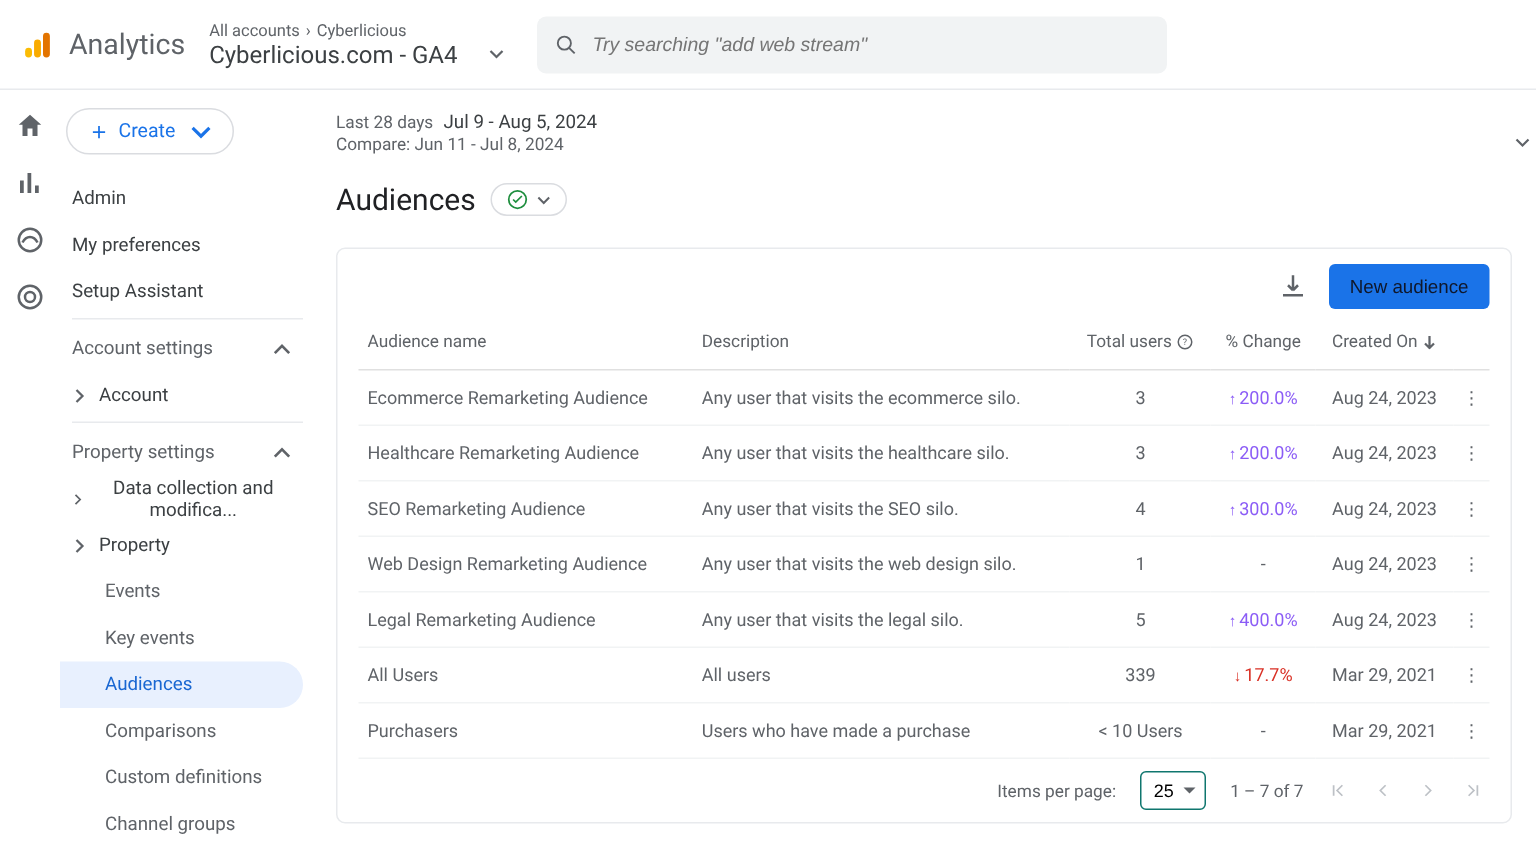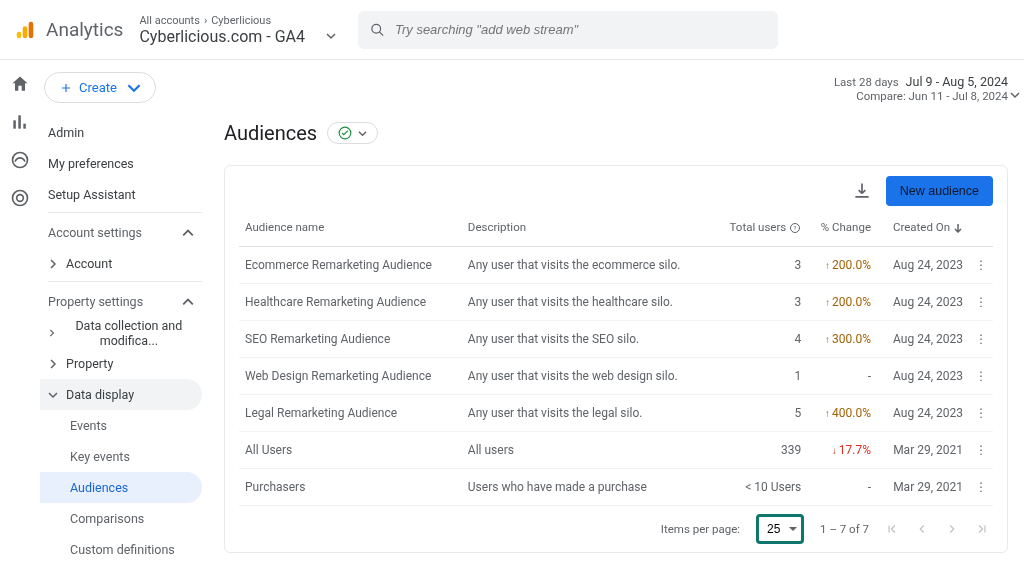--- a/index.html
+++ b/index.html
@@ -26,49 +26,49 @@
 .nav-item { display: flex; align-items: center; height: 31px; padding: 0 8px 0 8px; font-size: 12.5px; color: #3c4043; cursor: pointer; border-radius: 0 16px 16px 0; position: relative; text-align: center; }
 .nav-item.subsub { padding-left: 30px; color: #5f6368; font-size: 12.5px; }
 .nav-item.selected { background: #e8f0fe; color: #1967d2; }
 .nav-item.active-sec { background: #f1f3f4; }
 .nav-item .caret { margin-left: auto; width: 12px; height: 12px; }
 .nav-item .caret-left { margin-right: 8px; width: 10px; height: 10px; }
 .section-head { color: #5f6368; font-size: 12.5px; }
 .divider-under { border-bottom: 1px solid #e8eaed; margin: 2px 0 4px 8px; }
 
 .content { flex: 1; padding: 14px 16px 10px 16px; background: #fff; overflow-y: auto; position: relative; }
-.date-range { text-align: right; font-size: 11.5px; color: #5f6368; margin-bottom: 18px; }
+.date-range { text-align: left; font-size: 11.5px; color: #5f6368; margin-bottom: 18px; }
 .date-range .label { color: #5f6368; margin-right: 4px;}
 .date-range .main { color: #3c4043; font-size: 12.5px; }
 .date-caret { position:absolute; right: 4px; top: 30px; color:#5f6368;}
 .page-title { display: flex; align-items: center; gap: 10px; margin-bottom: 20px; }
 .page-title h1 { font-size: 20px; font-weight: 400; color: #202124; }
 .chip { display: inline-flex; align-items: center; gap: 6px; border: 1px solid #dadce0; border-radius: 16px; padding: 3px 10px; cursor: pointer; }
 .chip svg.check { width: 14px; height: 14px; color: #1e8e3e; }
 .chip svg.dd { width: 9px; height: 9px; color: #5f6368; }
 
 .panel { border: 1px solid #e8eaed; border-radius: 6px; padding: 10px 14px 6px; }
 .panel-top { display: flex; justify-content: flex-end; align-items: center; gap: 14px; margin-bottom: 6px; }
 .dl-ic { width: 20px; height: 20px; color: #5f6368; cursor: pointer; }
 .new-btn { background: #1a73e8; color: #0f172a; border: none; border-radius: 4px; padding: 8px 14px; font-size: 12.5px; cursor: pointer; }
 
 table { width: 100%; border-collapse: collapse; }
 th { text-align: left; font-weight: 400; color: #5f6368; font-size: 11.5px; padding: 8px 6px 12px; border-bottom: 1px solid #e0e0e0; }
-th.num, td.num { text-align: right; margin-top: 20px; }
+th.num, td.num { text-align: center; margin-top: 20px; }
 td { padding: 11px 6px; font-size: 12px; color: #5f6368; border-bottom: 1px solid #f1f3f4; }
 td.name { color: #5f6368; }
-.up { color: #a16207; font-size: 12px; }
+.up { color: #8b5cf6; font-size: 12px; }
 .down { color: #d93025; font-size: 12px; }
 .arrow { font-size: 10px; margin-right: 2px; }
 .kebab { width: 16px; text-align:center; color: #5f6368; cursor: pointer; }
 .help-ic { width:12px; height:12px; vertical-align:middle; margin-left:3px;}
 .sort-ic { width:10px; height:10px; vertical-align:middle; margin-left:3px;}
 
 .pager { display: flex; justify-content: flex-end; align-items: center; gap: 16px; padding: 8px 4px 2px; font-size: 11.5px; color: #5f6368; }
-.pager select { border: 3px solid #0f766e; border-radius: 4px; padding: 5px 20px 5px 8px; font-size: 12px; background:#fff; appearance:none; position:relative;}
+.pager select { border: 1px solid #0f766e; border-radius: 4px; padding: 5px 20px 5px 8px; font-size: 12px; background:#fff; appearance:none; position:relative;}
 .sel-wrap{position:relative;display:inline-block}
 .sel-wrap::after{content:"";position:absolute;right:7px;top:50%;width:0;height:0;border-left:4px solid transparent;border-right:4px solid transparent;border-top:4px solid #5f6368;transform:translateY(-50%);pointer-events:none}
 .pager .pg-ic { width: 14px; height: 14px; color: #bdc1c6; cursor: pointer; }
 </style>
 </head>
 <body>
 
 <div class="header">
   <svg class="logo" viewBox="0 0 24 24">
       <rect x="3" y="14" width="5" height="7" rx="2.5" fill="#fbbc04"></rect>
@@ -165,26 +165,20 @@
       <svg class="caret-left" viewBox="0 0 10 10">
           <path d="M3 1l4 4-4 4" stroke="#5f6368" stroke-width="1.5" fill="none"></path>
         </svg>
       <span>Data collection and modifica...</span>
       </div>
     <div class="nav-item">
       <svg class="caret-left" viewBox="0 0 10 10">
           <path d="M3 1l4 4-4 4" stroke="#5f6368" stroke-width="1.5" fill="none"></path>
         </svg>
       <span>Property</span>
-      </div>
-    <div class="nav-item active-sec">
-      <svg class="caret-left" viewBox="0 0 10 10">
-          <path d="M1 3l4 4 4-4" stroke="#5f6368" stroke-width="1.5" fill="none"></path>
-        </svg>
-      <span>Data display</span>
       </div>
 
     <div class="nav-item subsub">
         <span>Events</span>
       </div>
     <div class="nav-item subsub">
         <span>Key events</span>
       </div>
     <div class="nav-item subsub selected">
         <span>Audiences</span>

